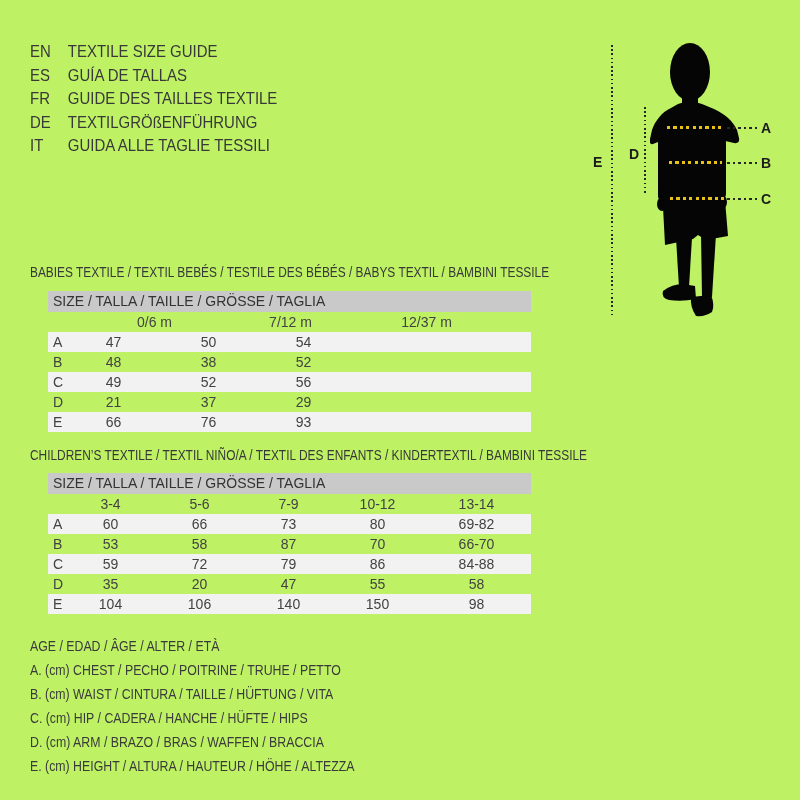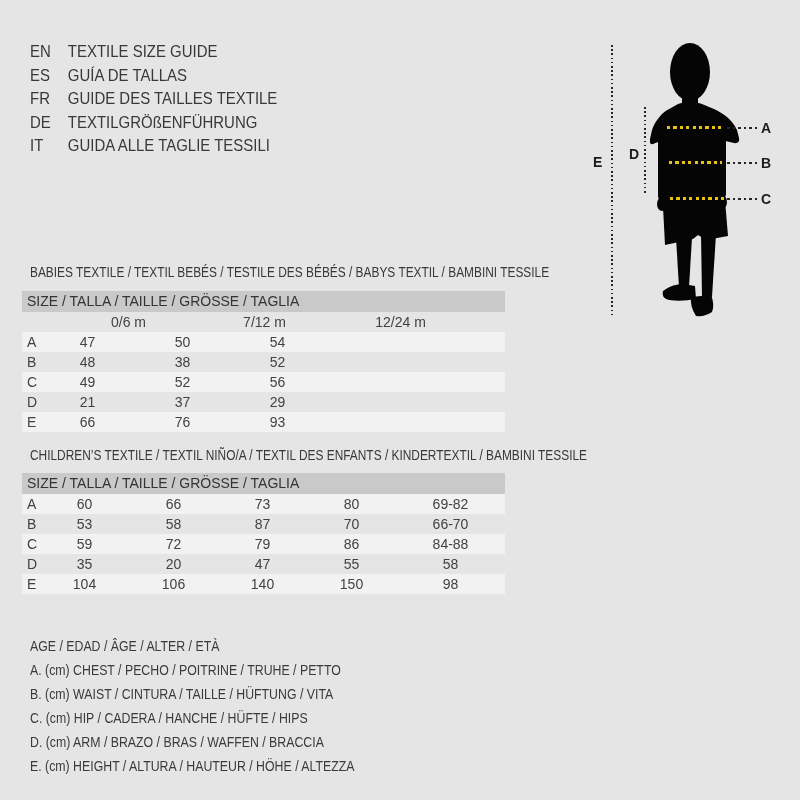--- a/index.html
+++ b/index.html
@@ -1,17 +1,17 @@
 <!DOCTYPE html>
 <html><head>
 <meta charset="utf-8">
 <style>
   html,body{margin:0;padding:0;background:#ffffff;}
   .page{
-    position:relative;width:800px;height:800px;background:#e5e5e5;overflow:hidden;
+    position:relative;width:800px;height:800px;background:#bef264;overflow:hidden;
     font-family:"Liberation Sans", sans-serif;color:#3a3a3a;
   }
   
   .langs{
     position:absolute;left:30px;top:40px;
     font-size:17px;line-height:23.5px;white-space:nowrap;
     transform:scaleX(0.88);transform-origin:0 0;color:#383838;
   }
   .lang-row{display:flex;}
   .lang-code{width:43px;flex:0 0 43px;}
@@ -23,21 +23,21 @@
   .hdash-black{position:absolute;height:2px;
     background:repeating-linear-gradient(to right,#262626 0 2.6px,transparent 2.6px 5.6px);}
   .hdash-yellow{position:absolute;height:3px;}
   .measure-label{position:absolute;font-weight:bold;font-size:14px;color:#1c1c1c;line-height:14px;}
   
   .section-heading{
     position:absolute;left:30px;font-size:14px;white-space:nowrap;color:#383838;
     transform:scaleX(0.85);transform-origin:0 0;letter-spacing:0px;
   }
   
-  .size-table{position:absolute;left:22px;width:483px;font-size:14px;color:#424242;}
+  .size-table{position:absolute;left:48px;width:483px;font-size:14px;color:#424242;}
   .size-bar{
     height:21px;line-height:21px;background:#c9c9c9;color:#333333;
     padding-left:5px;box-sizing:border-box;white-space:nowrap;overflow:hidden;
   }
   .trow,.thead-row{display:grid;height:20px;line-height:20px;}
   .striped{background:#f2f2f2;}
   .row-label-cell{text-align:left;padding-left:5px;}
   .col-header,.value-cell{text-align:center;}
   
   .legend{
@@ -106,21 +106,21 @@
     <span class="measure-label" style="left:593px;top:155px;">E</span>
   </div>
 
   <div class="section-heading" style="top:264px;">BABIES TEXTILE / TEXTIL BEBÉS / TESTILE DES BÉBÉS / BABYS TEXTIL / BAMBINI TESSILE</div>
   <div class="size-table" style="top:291px;" id="babies-table">
       <div class="size-bar">SIZE / TALLA / TAILLE / GRÖSSE / TAGLIA</div>
       <div class="thead-row" style="grid-template-columns: 18px 95px 95px 95px auto; gap: 41px;">
         <span class="row-label-cell"></span>
         <span class="col-header">0/6 m</span>
         <span class="col-header">7/12 m</span>
-        <span class="col-header">12/24 m</span>
+        <span class="col-header">12/37 m</span>
         <span class="filler"></span>
       </div>
       <div class="trow striped" style="grid-template-columns: 18px 95px 95px 95px auto;">
         <span class="row-label-cell">A</span>
         <span class="value-cell">47</span>
         <span class="value-cell">50</span>
         <span class="value-cell">54</span>
         <span class="filler"></span>
       </div>
       <div class="trow" style="grid-template-columns: 18px 95px 95px 95px auto;">
@@ -149,20 +149,29 @@
         <span class="value-cell">66</span>
         <span class="value-cell">76</span>
         <span class="value-cell">93</span>
         <span class="filler"></span>
       </div>
     </div>
 
   <div class="section-heading" style="top:447px;">CHILDREN’S TEXTILE / TEXTIL NIÑO/A / TEXTIL DES ENFANTS / KINDERTEXTIL / BAMBINI TESSILE</div>
   <div class="size-table" style="top:473px;" id="children-table">
       <div class="size-bar">SIZE / TALLA / TAILLE / GRÖSSE / TAGLIA</div>
+      <div class="thead-row" style="grid-template-columns: 18px 89px 89px 89px 89px auto;">
+        <span class="row-label-cell"></span>
+        <span class="col-header">3-4</span>
+        <span class="col-header">5-6</span>
+        <span class="col-header">7-9</span>
+        <span class="col-header">10-12</span>
+        <span class="col-header">13-14</span>
+        <span class="filler"></span>
+      </div>
       <div class="trow striped" style="grid-template-columns: 18px 89px 89px 89px 89px auto;">
         <span class="row-label-cell">A</span>
         <span class="value-cell">60</span>
         <span class="value-cell">66</span>
         <span class="value-cell">73</span>
         <span class="value-cell">80</span>
         <span class="value-cell">69-82</span>
         <span class="filler"></span>
       </div>
       <div class="trow" style="grid-template-columns: 18px 89px 89px 89px 89px auto;">

